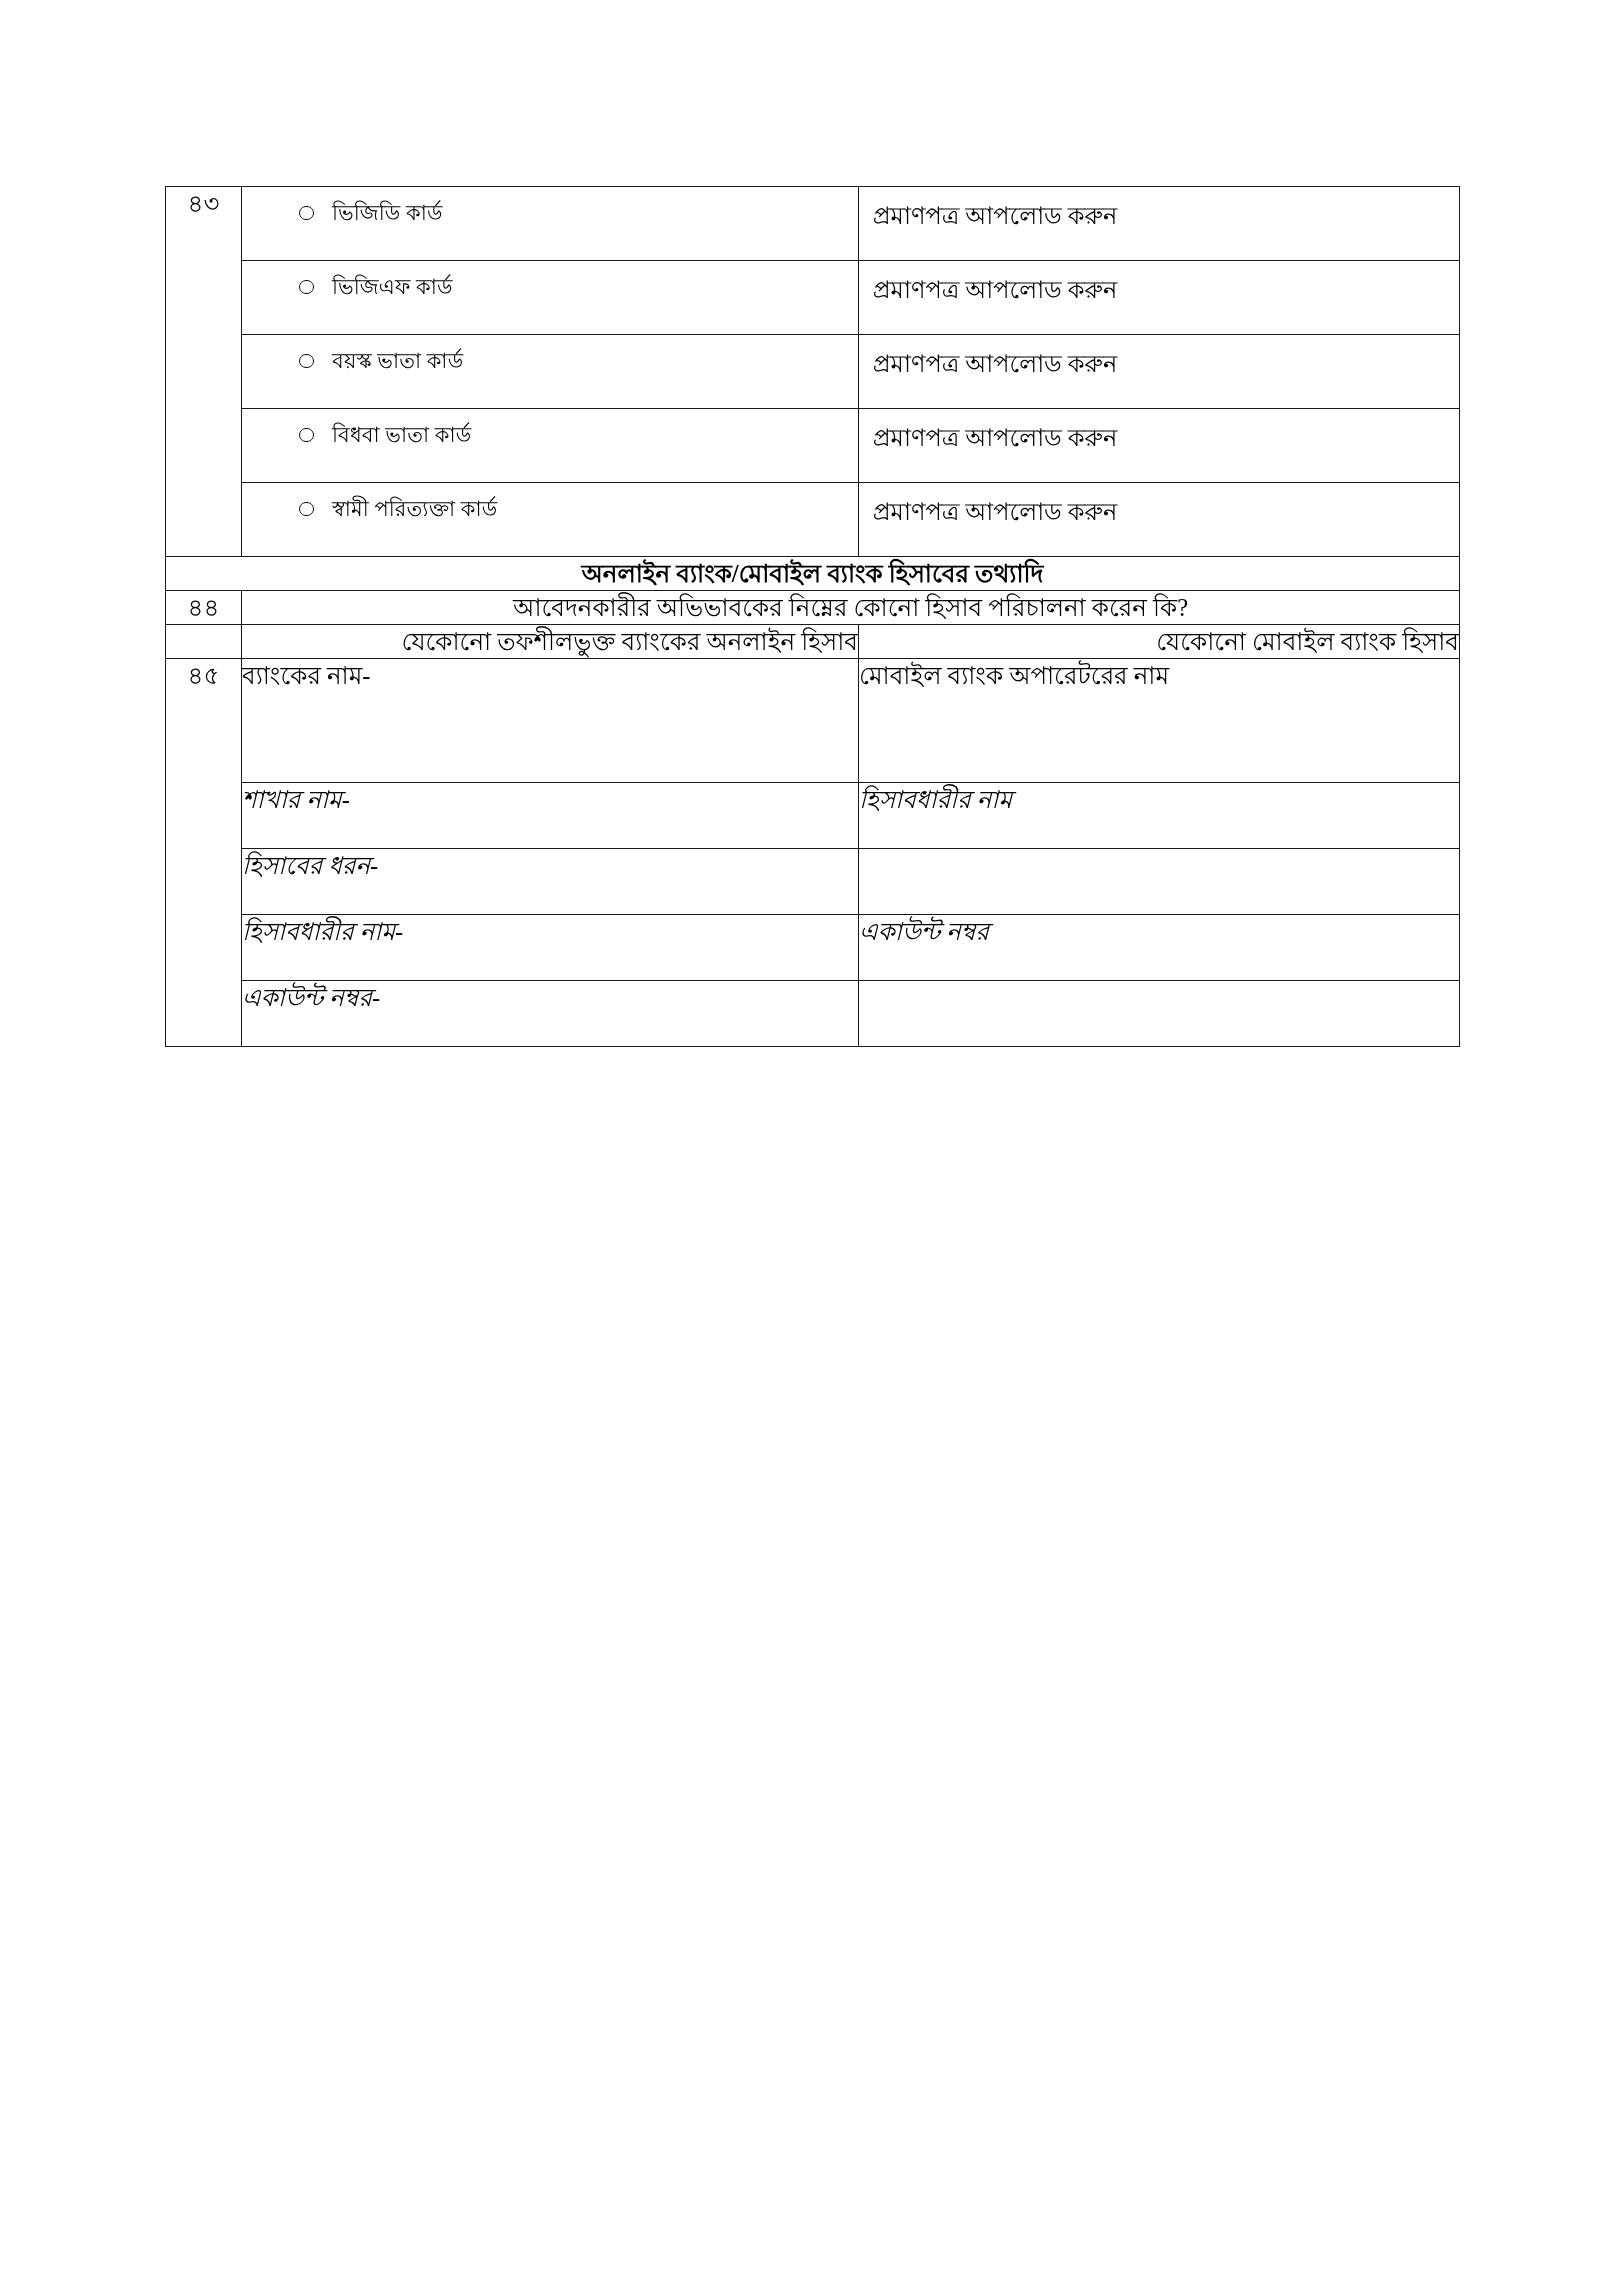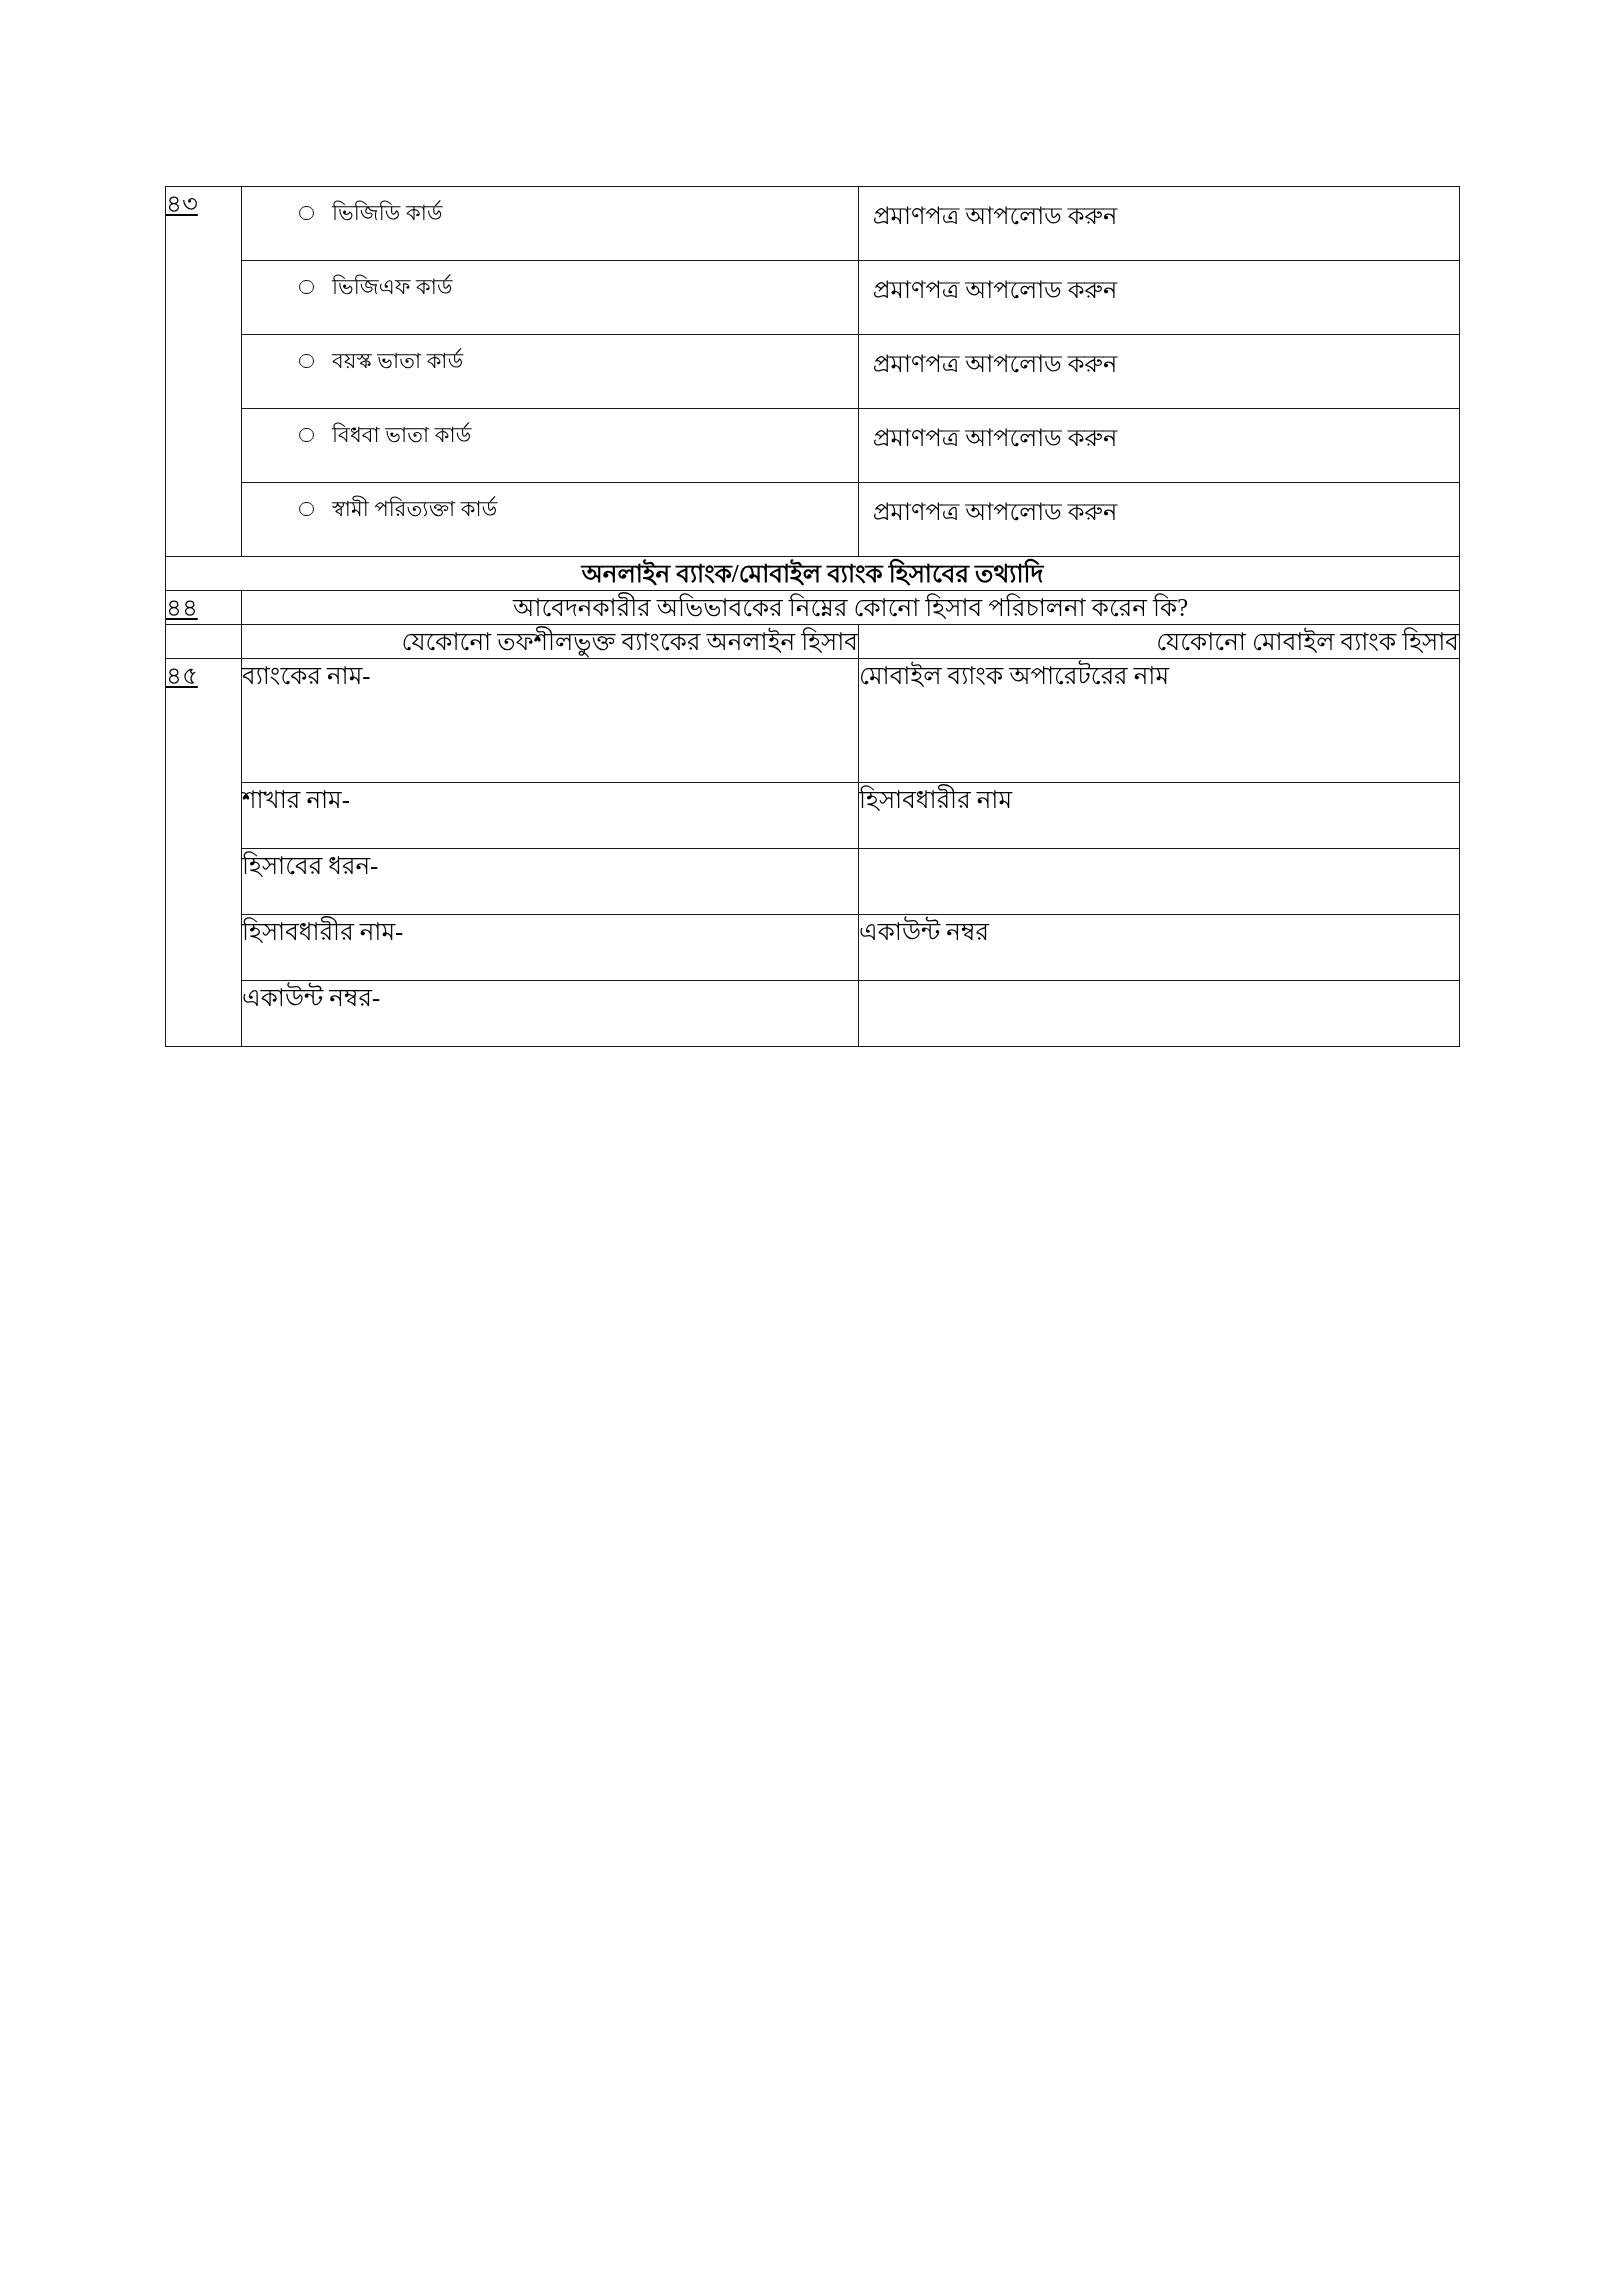--- a/index.html
+++ b/index.html
@@ -42,23 +42,23 @@
     font-size: 24.5px;
     line-height: 1.35;
   }
 
   
   .col-num     { width: 76px; }
   .col-left    { width: 617px; }
   .col-right   { width: 601px; }
 
   .num-cell {
+    text-align: center;
     vertical-align: middle;
     font-size: 25.5px;
-    text-decoration: underline;
   }
 
   .row-card   { height: 73px; }
 
   
   .opt {
     display: flex;
     align-items: flex-start;
     padding: 11.8px 0 0 57px;
   }
@@ -106,21 +106,21 @@
     font-size: 25.5px;
     padding: 11.8px 7.8px 11.8px 7.8px;
   }
 
   .field-label {
     font-size: 25.5px;
     padding: 10.8px 9.8px 10.8px 15.7px;
   }
 
   .tall-field { height: 123px; }
-  .std-field  { height: 65px; }
+  .std-field  { height: 65px; font-style: italic; }
 
   .blank-cell { }
 </style>
 </head>
 <body>
 
 <div class="page">
 
   <table class="form-table">
     <colgroup>

